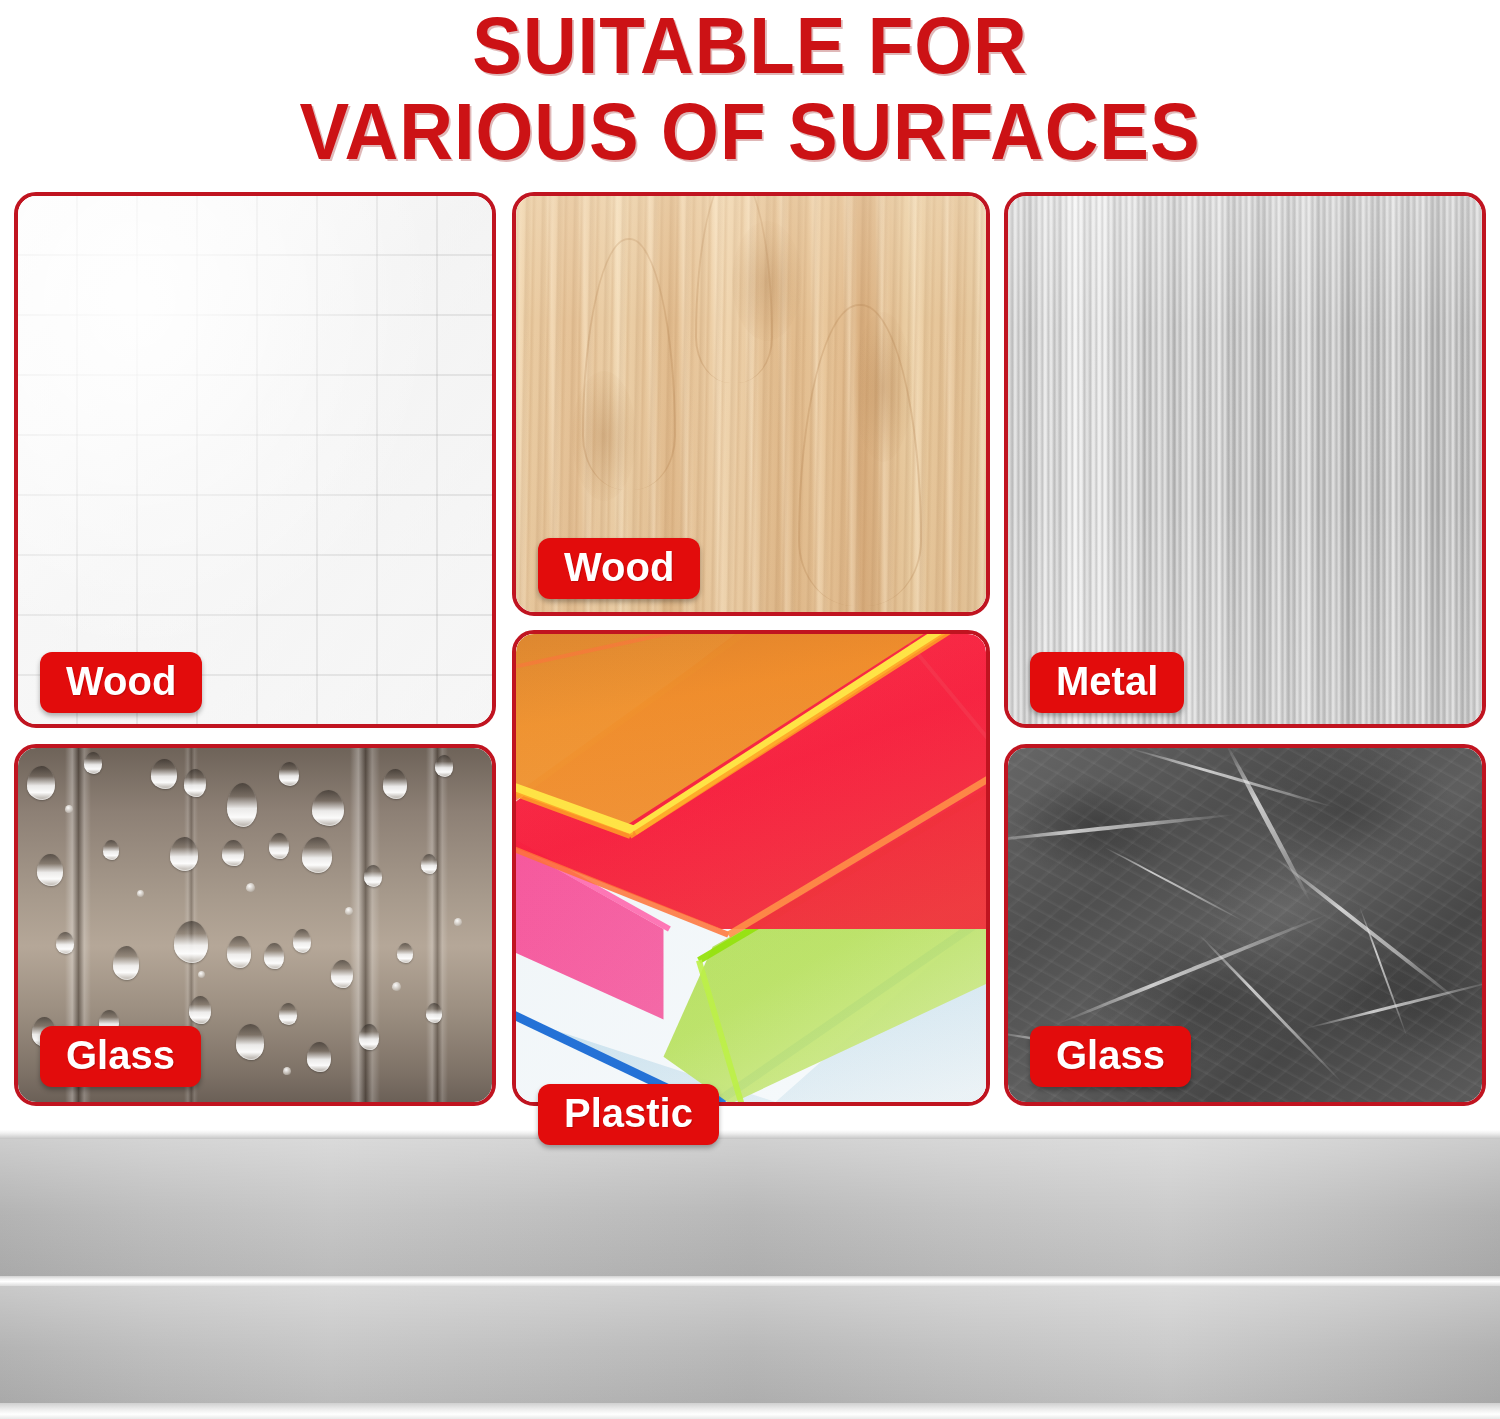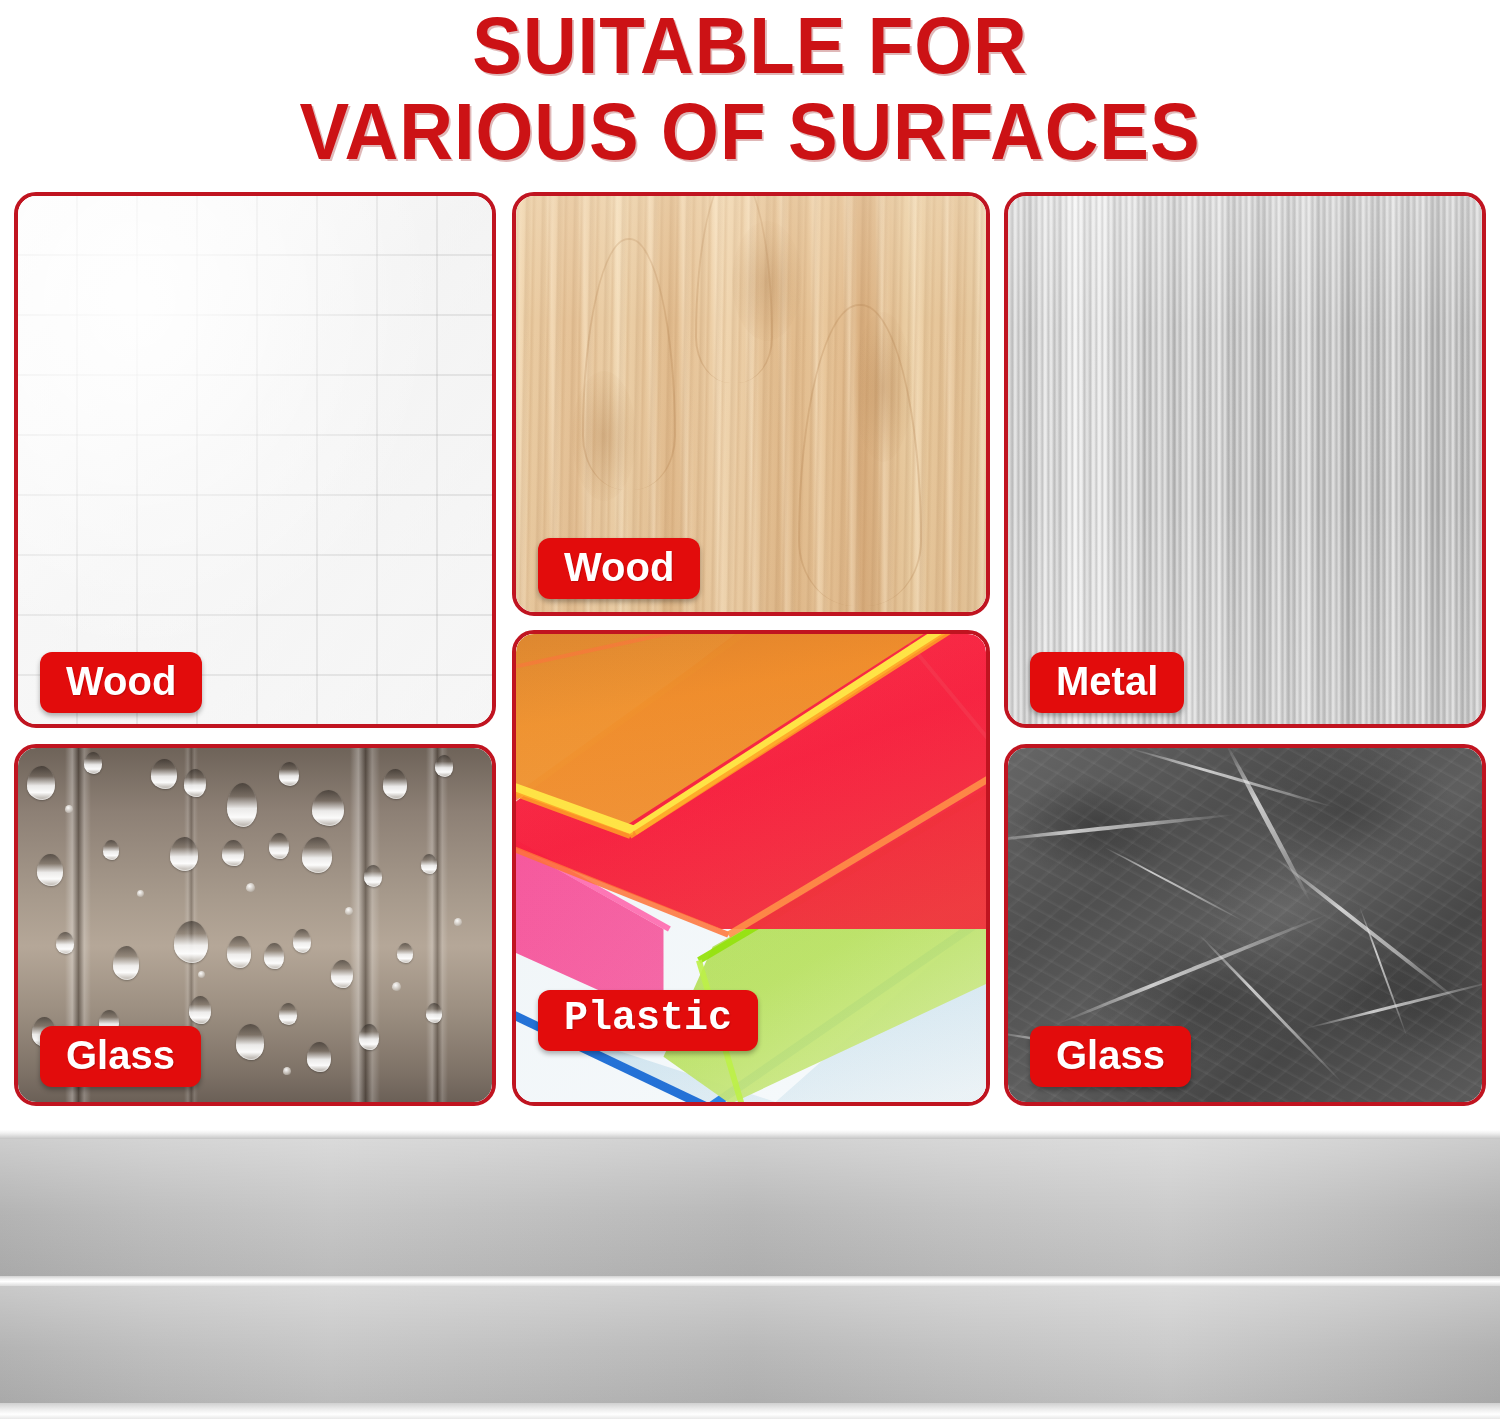--- a/index.html
+++ b/index.html
@@ -229,21 +229,21 @@
     line-height: 1;
     white-space: nowrap;
     box-shadow: 0 3px 5px rgba(0,0,0,0.30);
     z-index: 5;
     text-shadow: 1px 1px 1px rgba(120,0,0,0.35);
   }
   #badge-tiles   { left: 40px;   top: 652px; }
   #badge-wood    { left: 538px;  top: 538px; }
   #badge-metal   { left: 1030px; top: 652px; }
   #badge-glass   { left: 40px;   top: 1026px; text-align: right; }
-  #badge-plastic { left: 538px;  top: 990px; font-family: Liberation Mono, monospace; }
+  #badge-plastic { left: 538px;  top: 1084px; }
   #badge-marble  { left: 1030px; top: 1026px; }
 
   
   #bottom-surface {
     position: absolute;
     left: 0; top: 1130px;
     width: 1500px; height: 289px;
     background:
       linear-gradient(to right,
         #b2b2b2 0%, #bdbdbd 10%, #c6c6c6 22%, #bfbfbf 36%,

